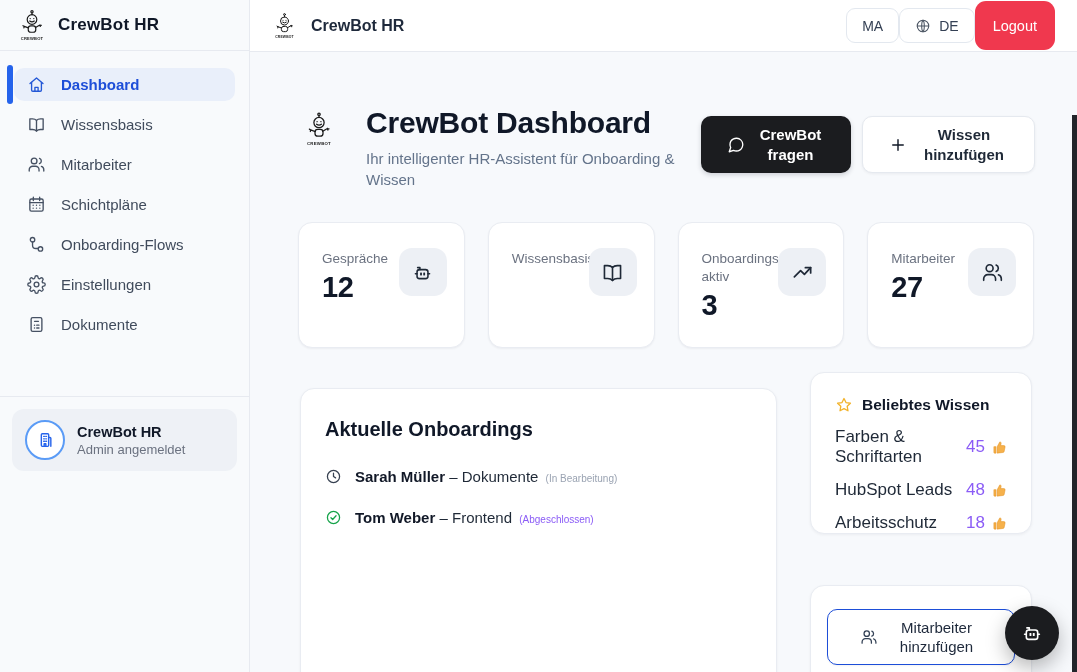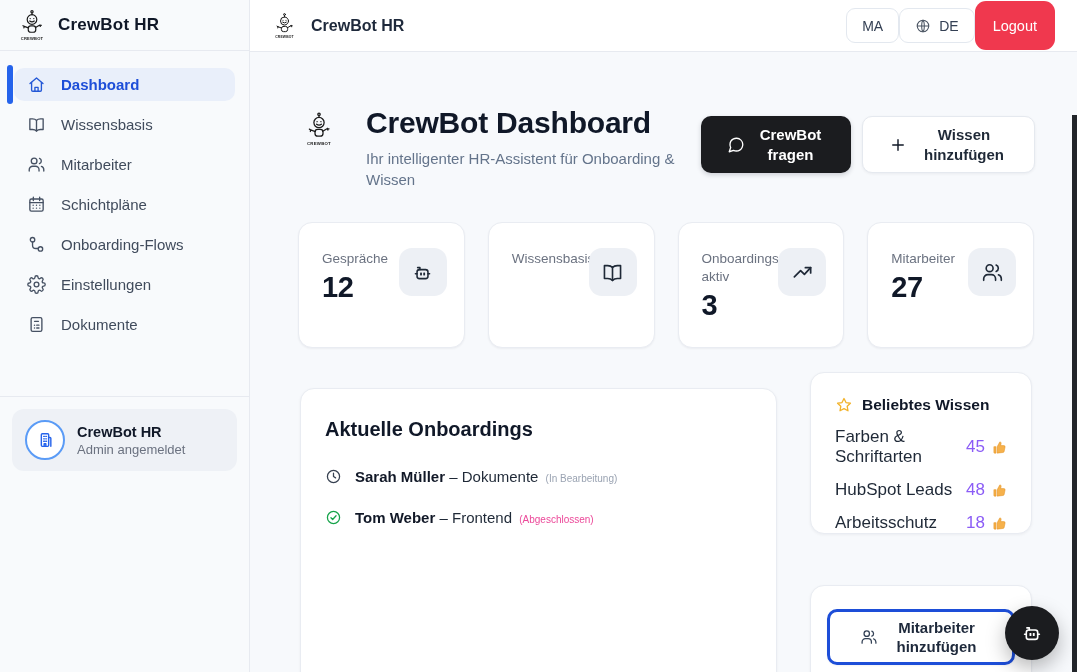--- a/index.html
+++ b/index.html
@@ -78,33 +78,33 @@
   .card { background:#fff; border:1px solid #e9ecf2; border-radius:14px; box-shadow:0 1px 3px rgba(16,24,40,.05); }
   .onb-card { position:absolute; left:50px; top:336px; width:477px; height:312px; padding:29px 24px; }
   .card-title { font-size:20px; font-weight:600; color:#101828; }
   .onb-row { display:flex; align-items:center; gap:13px; margin-top:24px; font-size:15px; color:#1f2937; }
   .onb-row:first-of-type { margin-top:27px; }
   .onb-row svg { width:17px; height:17px; flex:none; }
   .ic-clock { color:#374151; }
   .ic-check { color:#16a34a; }
   .onb-name { font-weight:700; color:#111827; }
   .onb-status { font-size:10px; color:#9aa3b2; margin-left:3px; }
-  .onb-status.done { color:#ec4899; }
+  .onb-status.done { color:#8b5cf6; }
 
   .pop-card { position:absolute; left:560px; top:320px; width:222px; height:162px; padding:23px 24px; }
   .pop-head { display:flex; align-items:center; gap:9px; font-size:15.5px; font-weight:700; color:#101828; }
   .pop-head svg { width:18px; height:18px; color:#f2b32c; flex:none; }
   .pop-row { display:flex; align-items:center; margin-top:13px; font-size:17px; color:#1f2937; }
   .pop-row:first-of-type { margin-top:17px; }
   .pop-count { margin-left:auto; color:#8b5cf6; }
   .pop-row .thumb { width:15px; height:15px; margin-left:7px; flex:none; }
 
   .qa-card { position:absolute; left:560px; top:533px; width:222px; height:139px; padding:23px 16px; }
-  .btn-add-emp { width:100%; height:56px; background:#fff; border:3px solid #1d4ed8; border-radius:10px;
-    display:flex; align-items:center; justify-content:center; gap:13px; font-size:15px; font-weight:700;
+  .btn-add-emp { width:100%; height:56px; background:#fff; border:1px solid #1d4ed8; border-radius:10px;
+    display:flex; align-items:center; justify-content:center; gap:13px; font-size:15px; font-weight:400;
     color:#1e293b; font-family:inherit; cursor:pointer; box-shadow:0 1px 2px rgba(16,24,40,.05); }
   .btn-add-emp svg { width:18px; height:18px; color:#334155; flex:none; }
   .btn-add-emp .lbl { width:92px; text-align:center; line-height:19px; }
 
   .fab { position:absolute; left:1005px; top:606px; width:54px; height:54px; border-radius:50%;
     background:#1b1c1f; border:none; display:flex; align-items:center; justify-content:center;
     box-shadow:0 8px 20px rgba(0,0,0,.28); cursor:pointer; }
   .fab svg { width:24px; height:24px; color:#fff; }
 
   .scroll-strip { position:absolute; left:1072px; top:115px; width:5px; height:557px; background:#22252a; }

